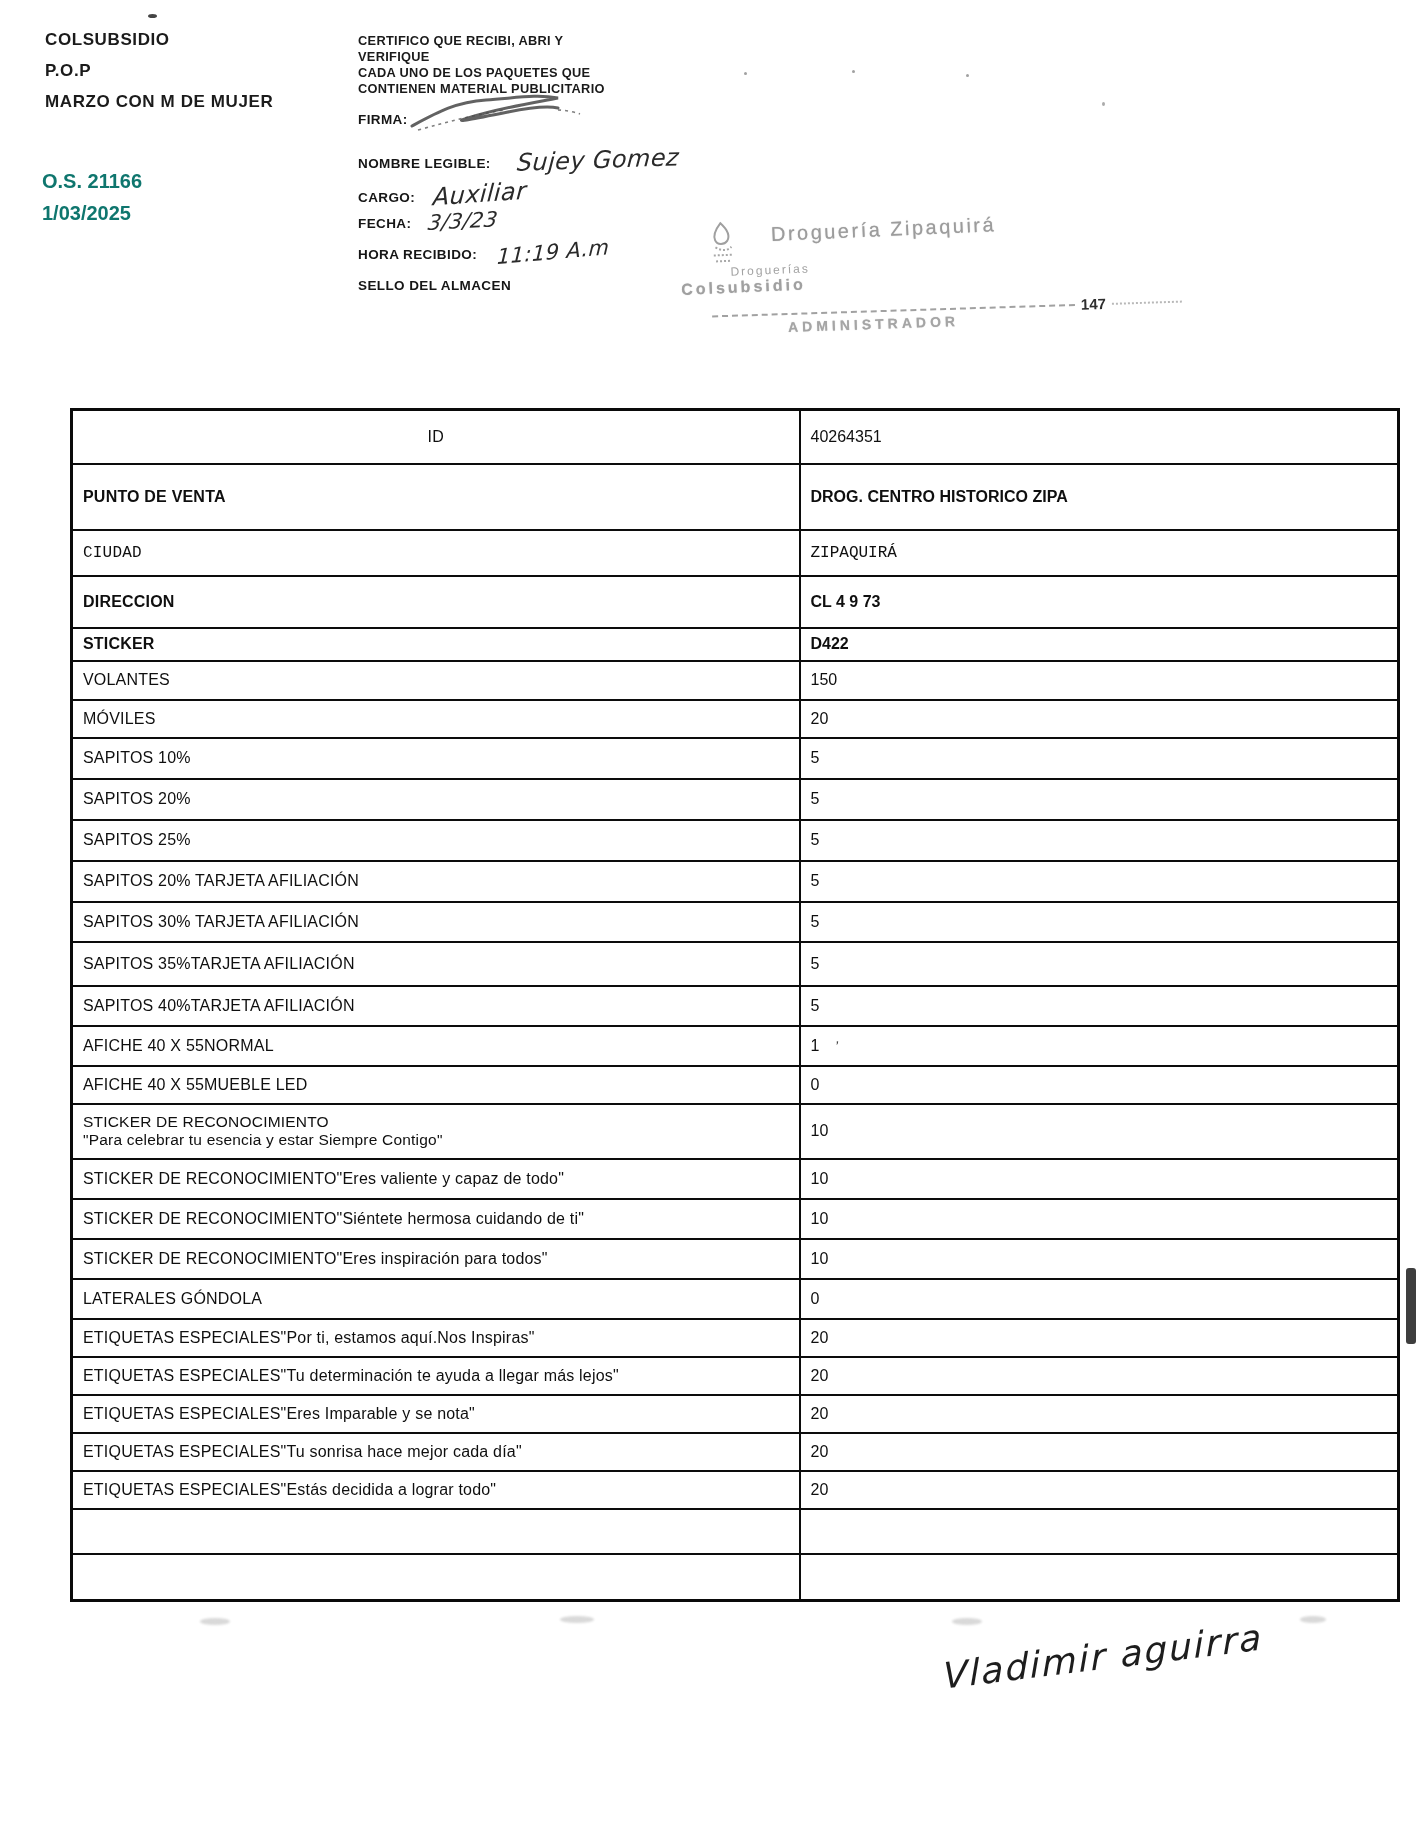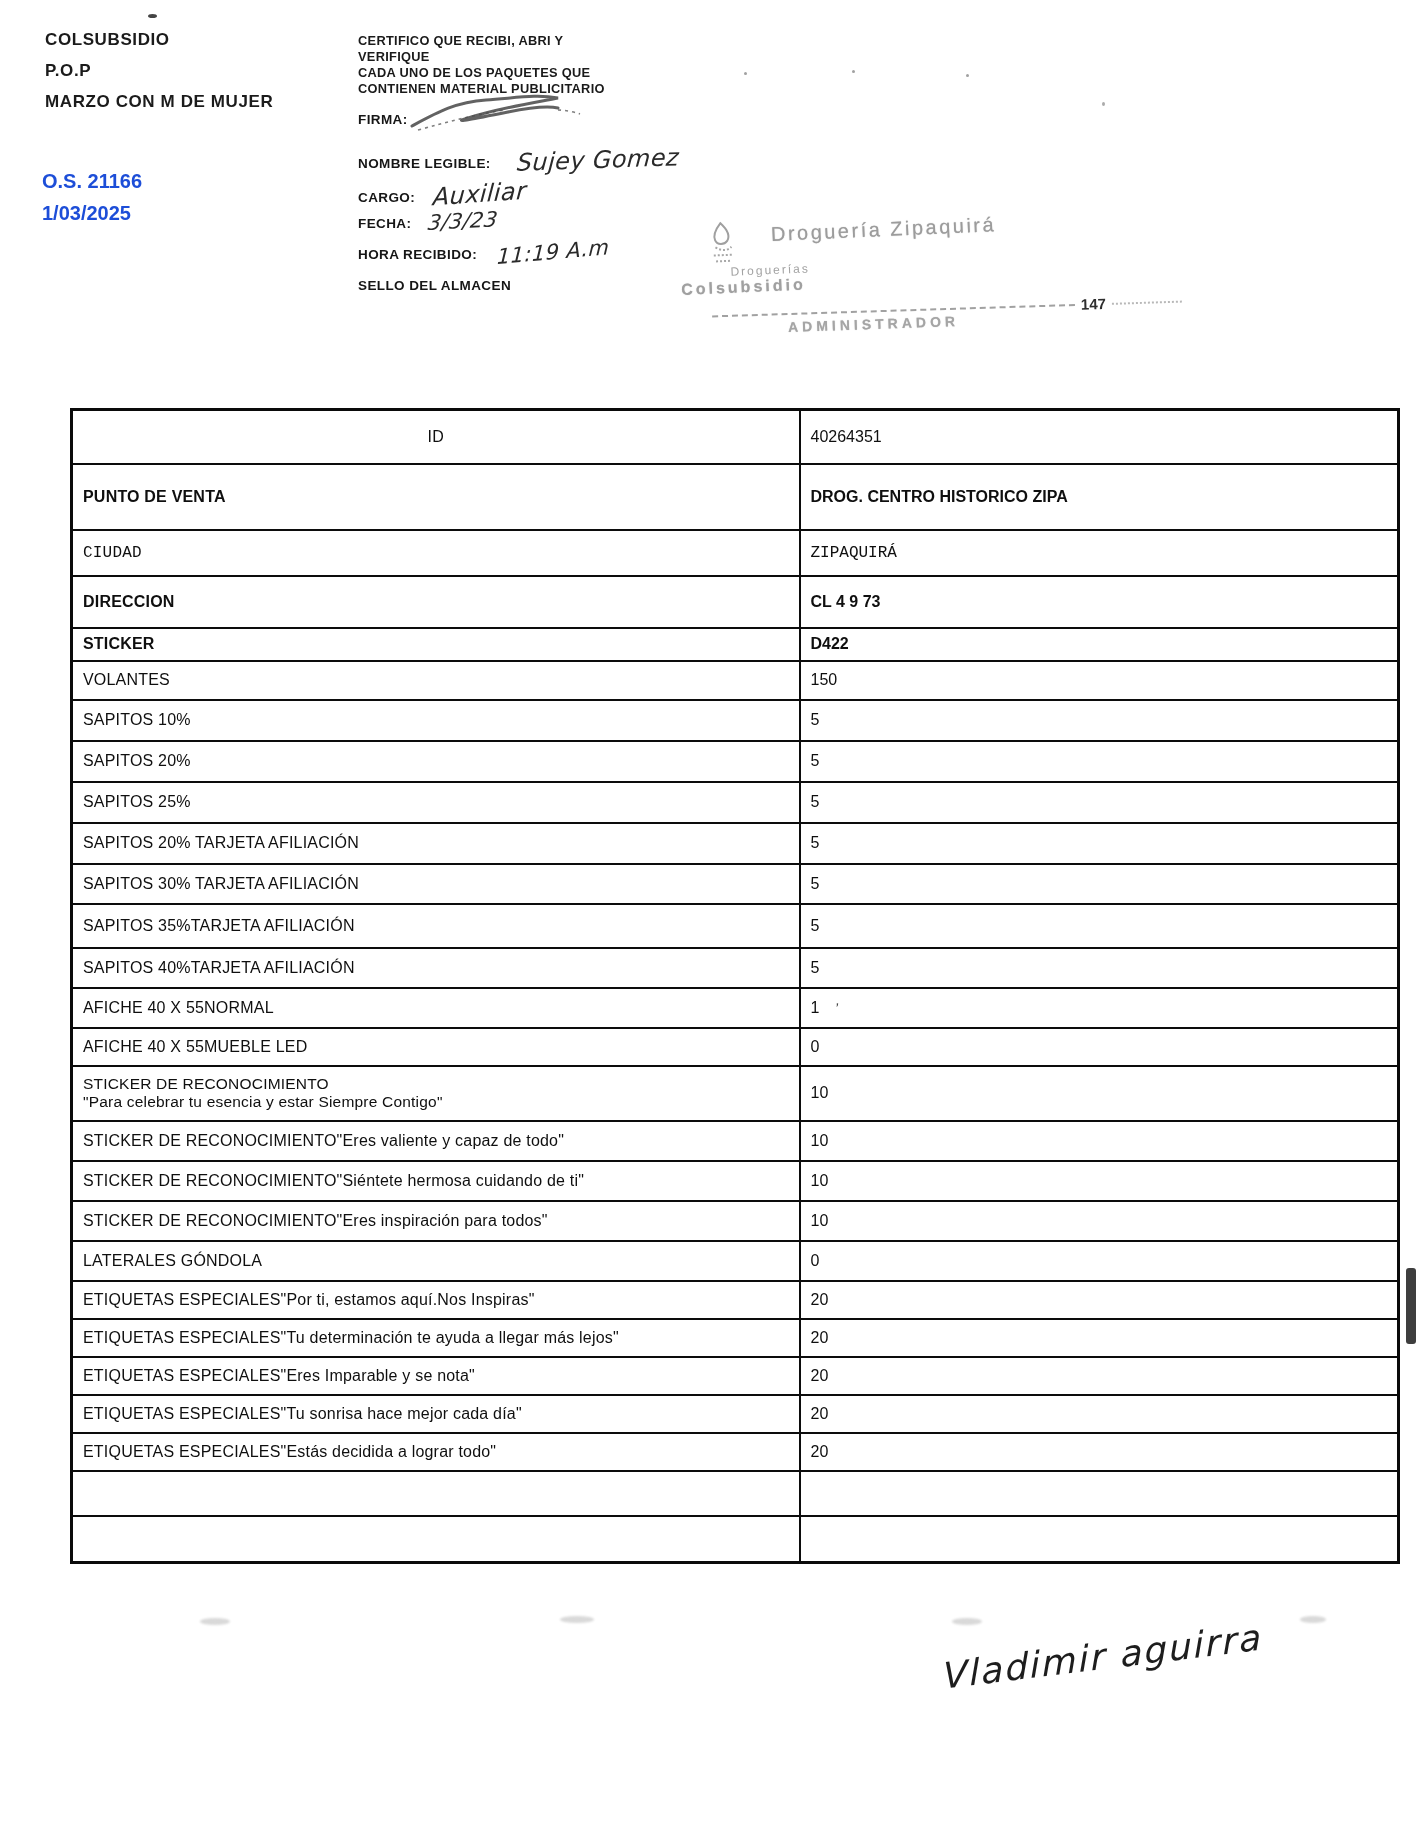--- a/index.html
+++ b/index.html
@@ -3,21 +3,21 @@
 <meta charset="utf-8">
 <style>
   html,body{margin:0;padding:0;background:#ffffff;}
   .page{position:relative;width:1420px;height:1834px;background:#fff;
         font-family:"Liberation Sans",sans-serif;color:#111;overflow:hidden;}
 
   
   .brand{position:absolute;left:45px;top:30px;font-weight:700;font-size:17px;
          letter-spacing:.6px;color:#1b1b1b;}
   .brand div{margin-bottom:11px;}
-  .os-block{position:absolute;left:42px;top:170px;font-weight:700;font-size:20px;color:#1d4ed8;}
+  .os-block{position:absolute;left:42px;top:170px;font-weight:700;font-size:20px;color:#0f766e;}
   .os-block div{margin-bottom:9px;}
 
   
   .cert{position:absolute;left:358px;top:33px;font-weight:700;font-size:12.8px;
         line-height:16px;letter-spacing:.3px;color:#1a1a1a;}
   .field{position:absolute;left:358px;font-weight:700;font-size:13.5px;
          letter-spacing:.4px;color:#161616;white-space:nowrap;}
   .hand{font-family:"DejaVu Sans",sans-serif;font-style:italic;font-weight:400;
         color:#2a2a2a;display:inline-block;}
   .hand-name{font-size:24px;margin-left:22px;transform:rotate(-2deg) skewX(-6deg);}
@@ -157,20 +157,24 @@
           <td class="value-cell b">CL 4 9 73</td>
         </tr>
         <tr style="height: 33px;">
           <td class="label-cell b">STICKER</td>
           <td class="value-cell b">D422</td>
         </tr>
         <tr style="height: 39px;">
           <td class="label-cell">VOLANTES</td>
           <td class="value-cell">150</td>
         </tr>
+        <tr style="height: 38px;">
+          <td class="label-cell">MÓVILES</td>
+          <td class="value-cell">20</td>
+        </tr>
         <tr style="height: 41px;">
           <td class="label-cell">SAPITOS 10%</td>
           <td class="value-cell">5</td>
         </tr>
         <tr style="height: 41px;">
           <td class="label-cell">SAPITOS 20%</td>
           <td class="value-cell">5</td>
         </tr>
         <tr style="height: 41px;">
           <td class="label-cell">SAPITOS 25%</td>

